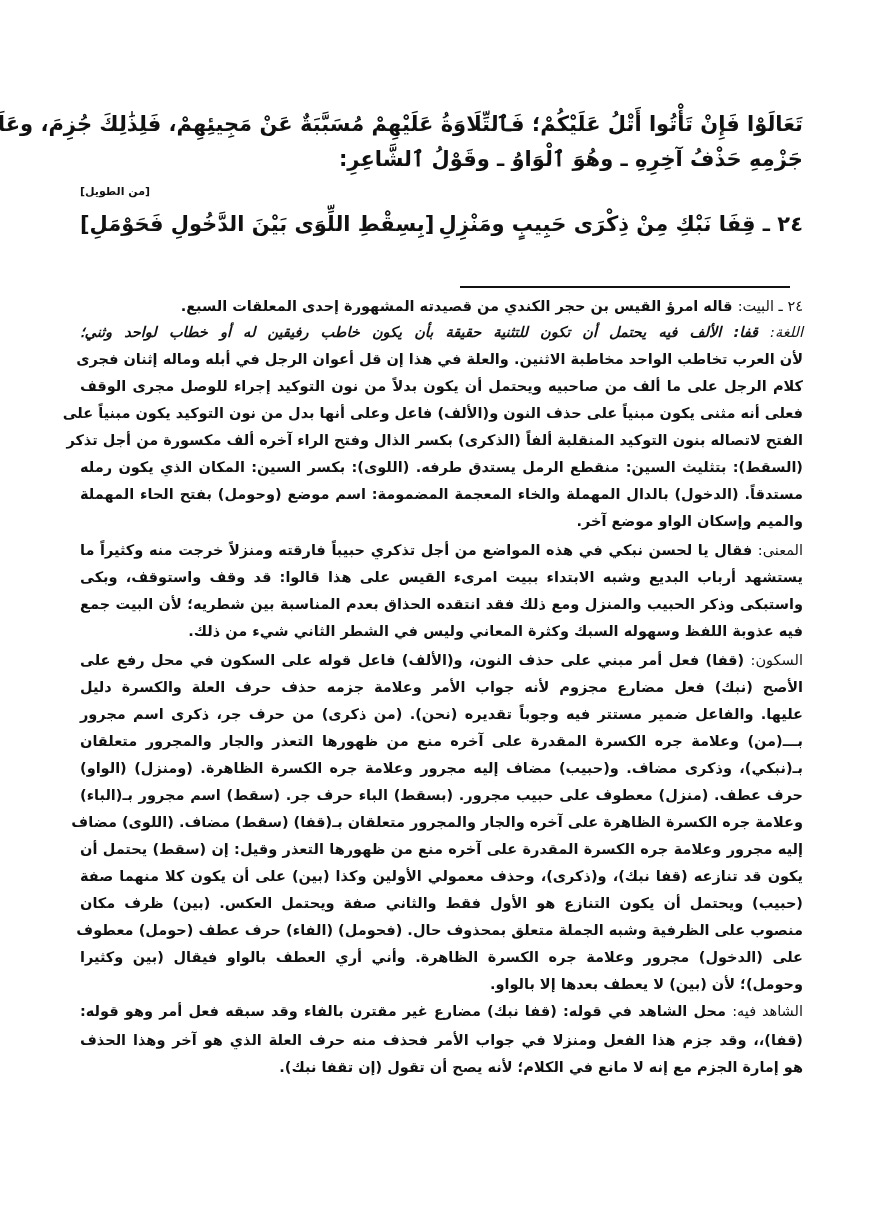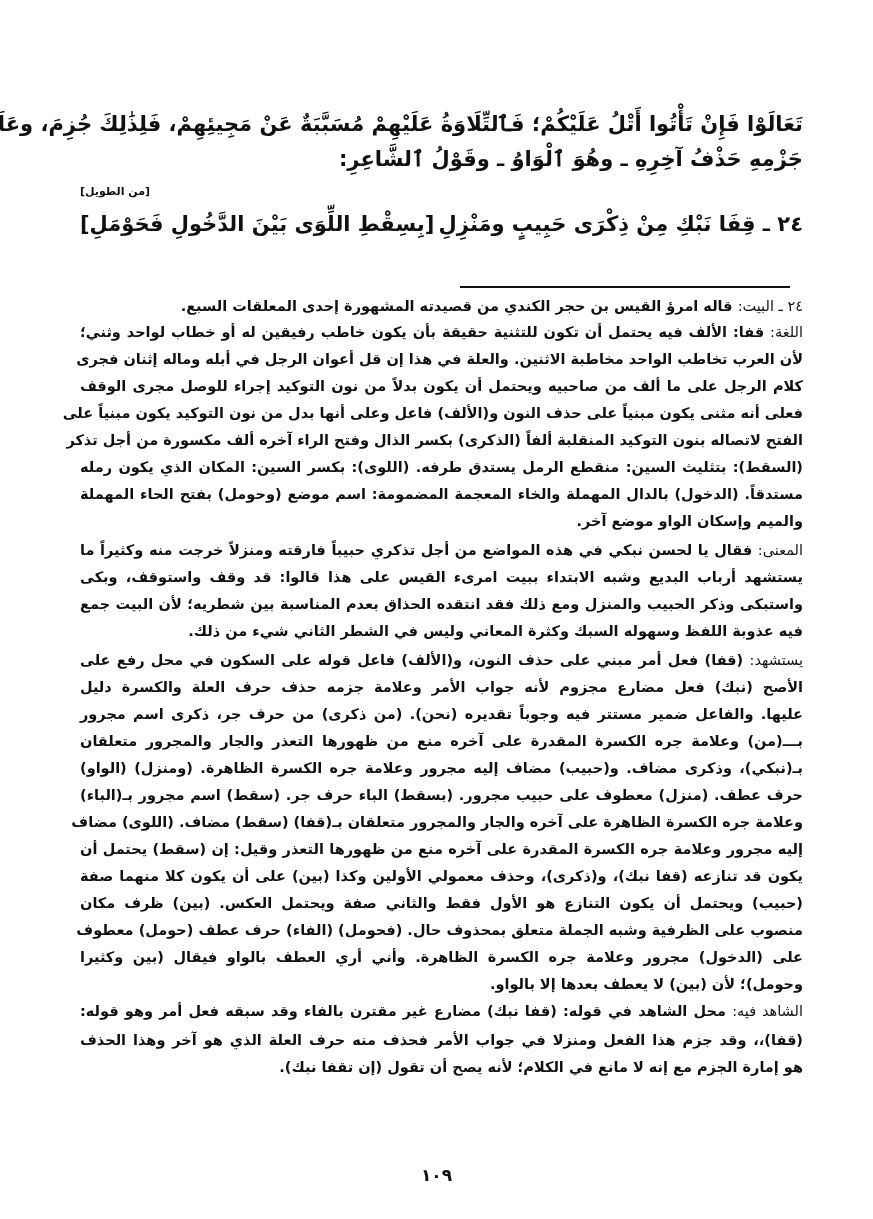--- a/index.html
+++ b/index.html
@@ -34,44 +34,43 @@
       <span class="num">٢٤ ـ</span>
       <span>قِفَا نَبْكِ مِنْ ذِكْرَى حَبِيبٍ ومَنْزِلِ</span>
     </span>
     <span class="h2 rtl">[بِسِقْطِ اللِّوَى بَيْنَ الدَّخُولِ فَحَوْمَلِ]</span>
   </div>
 
   <div class="rule"></div>
 
   <div id="footnotes">
       <div class="fn-line last" style="top: 298px;"><span class="label">٢٤ ـ البيت:</span> <span>قاله امرؤ القيس بن حجر الكندي من قصيدته المشهورة إحدى المعلقات السبع.</span></div>
-      <div class="fn-line" style="top: 324px;"><span class="label">اللغة:</span> <span>قفا: الألف فيه يحتمل أن تكون للتثنية حقيقة بأن يكون خاطب رفيقين له أو خطاب لواحد وثني؛</span></div>
+      <div class="fn-line" style="top: 324px; font-style: italic;"><span class="label">اللغة:</span> <span>قفا: الألف فيه يحتمل أن تكون للتثنية حقيقة بأن يكون خاطب رفيقين له أو خطاب لواحد وثني؛</span></div>
       <div class="fn-line" style="top: 351px;"><span>لأن العرب تخاطب الواحد مخاطبة الاثنين. والعلة في هذا إن قل أعوان الرجل في أبله وماله إثنان فجرى</span></div>
       <div class="fn-line" style="top: 378px;"><span>كلام الرجل على ما ألف من صاحبيه ويحتمل أن يكون بدلاً من نون التوكيد إجراء للوصل مجرى الوقف</span></div>
       <div class="fn-line" style="top: 405px;"><span>فعلى أنه مثنى يكون مبنياً على حذف النون و(الألف) فاعل وعلى أنها بدل من نون التوكيد يكون مبنياً على</span></div>
       <div class="fn-line" style="top: 432px;"><span>الفتح لاتصاله بنون التوكيد المنقلبة ألفاً (الذكرى) بكسر الذال وفتح الراء آخره ألف مكسورة من أجل تذكر</span></div>
       <div class="fn-line" style="top: 459px;"><span>(السقط): بتثليث السين: منقطع الرمل يستدق طرفه. (اللوى): بكسر السين: المكان الذي يكون رمله</span></div>
       <div class="fn-line" style="top: 486px;"><span>مستدقاً. (الدخول) بالدال المهملة والخاء المعجمة المضمومة: اسم موضع (وحومل) بفتح الحاء المهملة</span></div>
       <div class="fn-line last" style="top: 513px;"><span>والميم وإسكان الواو موضع آخر.</span></div>
       <div class="fn-line" style="top: 542px;"><span class="label">المعنى:</span> <span>فقال يا لحسن نبكي في هذه المواضع من أجل تذكري حبيباً فارقته ومنزلاً خرجت منه وكثيراً ما</span></div>
       <div class="fn-line" style="top: 569px;"><span>يستشهد أرباب البديع وشبه الابتداء ببيت امرىء القيس على هذا قالوا: قد وقف واستوقف، وبكى</span></div>
       <div class="fn-line" style="top: 596px;"><span>واستبكى وذكر الحبيب والمنزل ومع ذلك فقد انتقده الحذاق بعدم المناسبة بين شطريه؛ لأن البيت جمع</span></div>
       <div class="fn-line last" style="top: 623px;"><span>فيه عذوبة اللفظ وسهوله السبك وكثرة المعاني وليس في الشطر الثاني شيء من ذلك.</span></div>
-      <div class="fn-line" style="top: 652px;"><span class="label">يستشهد:</span> <span>(قفا) فعل أمر مبني على حذف النون، و(الألف) فاعل قوله على السكون في محل رفع على</span></div>
+      <div class="fn-line" style="top: 652px;"><span class="label">السكون:</span> <span>(قفا) فعل أمر مبني على حذف النون، و(الألف) فاعل قوله على السكون في محل رفع على</span></div>
       <div class="fn-line" style="top: 679px;"><span>الأصح (نبك) فعل مضارع مجزوم لأنه جواب الأمر وعلامة جزمه حذف حرف العلة والكسرة دليل</span></div>
       <div class="fn-line" style="top: 706px;"><span>عليها. والفاعل ضمير مستتر فيه وجوباً تقديره (نحن). (من ذكرى) من حرف جر، ذكرى اسم مجرور</span></div>
       <div class="fn-line" style="top: 733px;"><span>بـــ(من) وعلامة جره الكسرة المقدرة على آخره منع من ظهورها التعذر والجار والمجرور متعلقان</span></div>
       <div class="fn-line" style="top: 760px;"><span>بـ(نبكي)، وذكرى مضاف. و(حبيب) مضاف إليه مجرور وعلامة جره الكسرة الظاهرة. (ومنزل) (الواو)</span></div>
       <div class="fn-line" style="top: 787px;"><span>حرف عطف. (منزل) معطوف على حبيب مجرور. (بسقط) الباء حرف جر. (سقط) اسم مجرور بـ(الباء)</span></div>
       <div class="fn-line" style="top: 814px;"><span>وعلامة جره الكسرة الظاهرة على آخره والجار والمجرور متعلقان بـ(قفا) (سقط) مضاف. (اللوى) مضاف</span></div>
       <div class="fn-line" style="top: 841px;"><span>إليه مجرور وعلامة جره الكسرة المقدرة على آخره منع من ظهورها التعذر وقيل: إن (سقط) يحتمل أن</span></div>
       <div class="fn-line" style="top: 868px;"><span>يكون قد تنازعه (قفا نبك)، و(ذكرى)، وحذف معمولي الأولين وكذا (بين) على أن يكون كلا منهما صفة</span></div>
       <div class="fn-line" style="top: 895px;"><span>(حبيب) ويحتمل أن يكون التنازع هو الأول فقط والثاني صفة ويحتمل العكس. (بين) ظرف مكان</span></div>
       <div class="fn-line" style="top: 922px;"><span>منصوب على الظرفية وشبه الجملة متعلق بمحذوف حال. (فحومل) (الفاء) حرف عطف (حومل) معطوف</span></div>
       <div class="fn-line" style="top: 949px;"><span>على (الدخول) مجرور وعلامة جره الكسرة الظاهرة. وأني أري العطف بالواو فيقال (بين وكثيرا</span></div>
       <div class="fn-line last" style="top: 976px;"><span>وحومل)؛ لأن (بين) لا يعطف بعدها إلا بالواو.</span></div>
       <div class="fn-line" style="top: 1003px;"><span class="label">الشاهد فيه:</span> <span>محل الشاهد في قوله: (قفا نبك) مضارع غير مقترن بالفاء وقد سبقه فعل أمر وهو قوله:</span></div>
       <div class="fn-line" style="top: 1032px;"><span>(قفا)،، وقد جزم هذا الفعل ومنزلا في جواب الأمر فحذف منه حرف العلة الذي هو آخر وهذا الحذف</span></div>
       <div class="fn-line last" style="top: 1059px;"><span>هو إمارة الجزم مع إنه لا مانع في الكلام؛ لأنه يصح أن تقول (إن تقفا نبك).</span></div>
     </div>
 
-  <div class="page-num">١٠٩</div>
 </div>
 
 </body></html>

